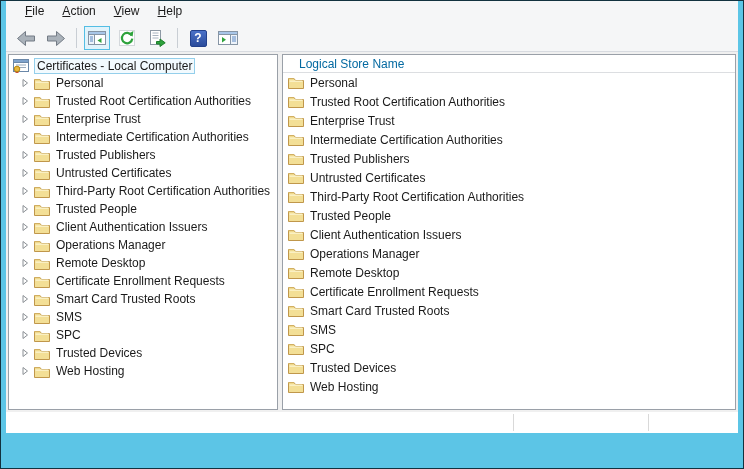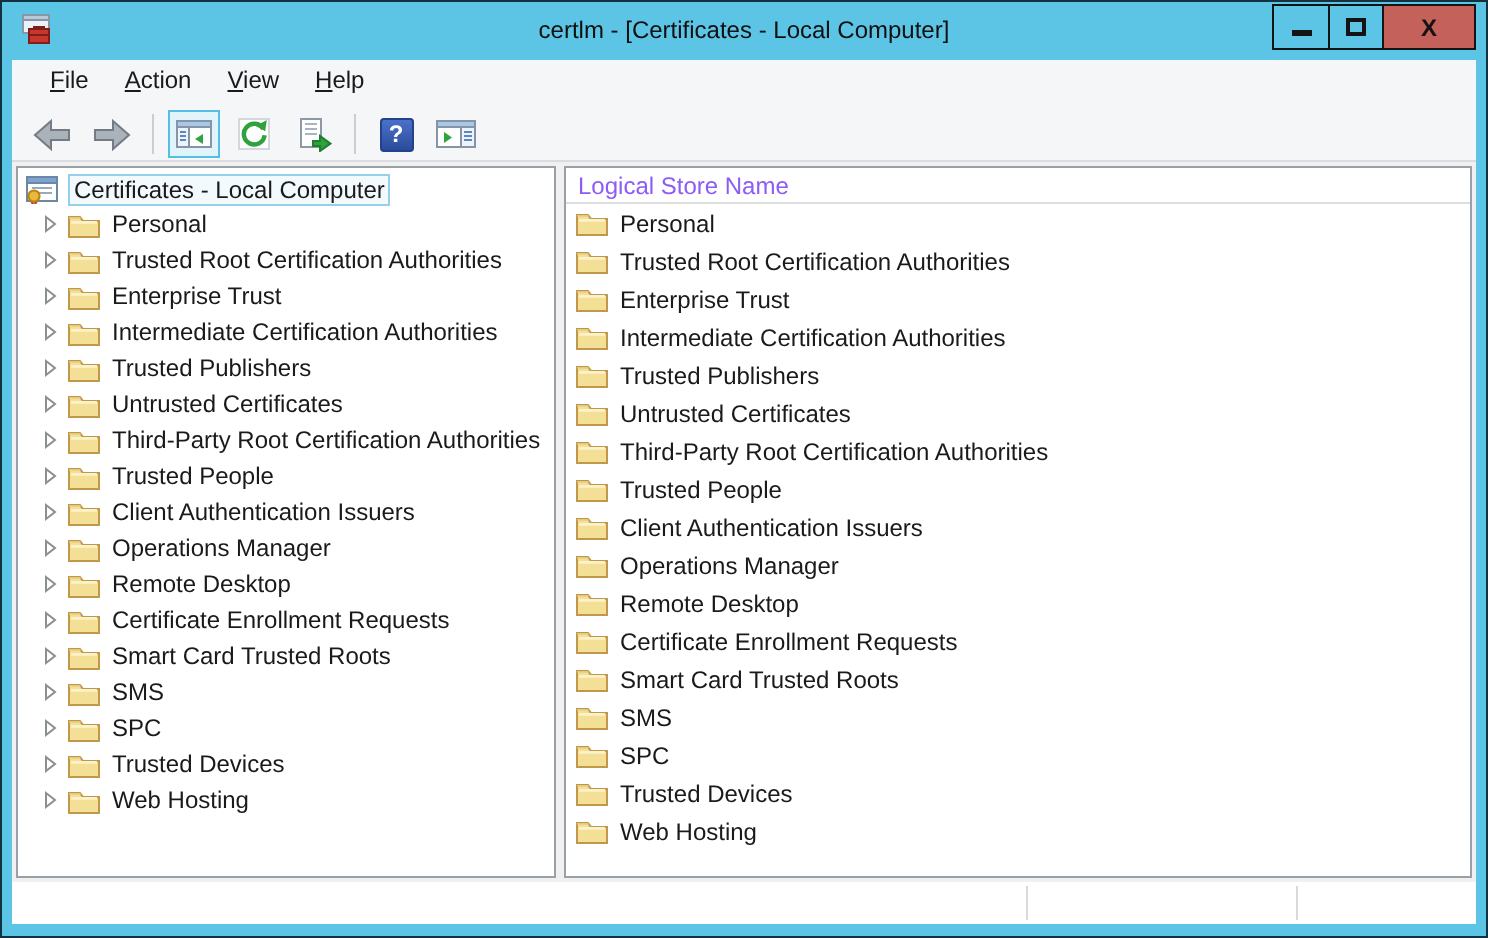--- a/index.html
+++ b/index.html
@@ -44,58 +44,37 @@
   .pane-right { flex:1 1 auto; display:flex; flex-direction:column; }
 
   .tree-root { height:17px; display:flex; align-items:center; padding-left:3px; }
   .root-icon { width:18px; height:15px; margin-right:4px; flex:0 0 auto; }
   .root-label { border:1px solid #94cfeb; background:#f2fafe; padding:0 2px; line-height:14px; }
 
   .tree-item { height:18px; display:flex; align-items:center; }
   .twisty { width:10px; height:10px; margin-left:11px; margin-right:4px; flex:0 0 auto; }
   .folder { width:16px; height:13px; margin-right:6px; flex:0 0 auto; }
 
-  .list-header { height:18px; display:flex; align-items:center; padding-left:6px;
-    border-bottom:1px solid #dcdee1; background:#fff; color:#8b5cf6; flex:0 0 auto; }
+  .list-header { height:18px; display:flex; align-items:center; padding-left:16px;
+    border-bottom:1px solid #dcdee1; background:#fff; color:#0369a1; flex:0 0 auto; }
   .list-body { flex:1 1 auto; }
   .list-row { height:19px; display:flex; align-items:center; padding-left:5px; }
   .list-row .folder { margin-right:6px; }
 
   
   .statusbar { height:21px; background:#fff; position:relative; flex:0 0 auto; }
   .status-sep { position:absolute; top:2px; bottom:2px; width:1px; background:#d9d9d9; }
   .status-sep.s1 { left:507px; }
   .status-sep.s2 { left:642px; }
 </style>
 </head>
 <body>
 
 <div class="window">
 
-  <div class="titlebar">
-    <svg class="app-icon" viewBox="0 0 16 16">
-      <rect x="1.5" y="0.5" width="13" height="9" fill="#eaf1f8" stroke="#8796a6"></rect>
-      <rect x="1.5" y="0.5" width="13" height="2.5" fill="#b9c8d8" stroke="#8796a6"></rect>
-      <path d="M7 8 V6.5 h5 v1.5" fill="none" stroke="#7e1e16"></path>
-      <rect x="4.5" y="7.5" width="10" height="7" fill="#c8372d" stroke="#7e1e16"></rect>
-      <line x1="4.5" y1="10.5" x2="14.5" y2="10.5" stroke="#7e1e16"></line>
-    </svg>
-    <div class="title-text">certlm - [Certificates - Local Computer]</div>
-    <div class="caption-group">
-      <div class="caption-btn">
-        <div class="min-glyph"></div>
-      </div>
-      <div class="caption-btn">
-        <div class="max-glyph"></div>
-      </div>
-      <div class="caption-btn btn-close">
-        <span>X</span>
-      </div>
-    </div>
-  </div>
 
   <div class="chrome">
 
     <div class="menubar">
         <div class="menu-item"><u>F</u>ile</div>
         <div class="menu-item"><u>A</u>ction</div>
         <div class="menu-item"><u>V</u>iew</div>
         <div class="menu-item"><u>H</u>elp</div>
       </div>
 

